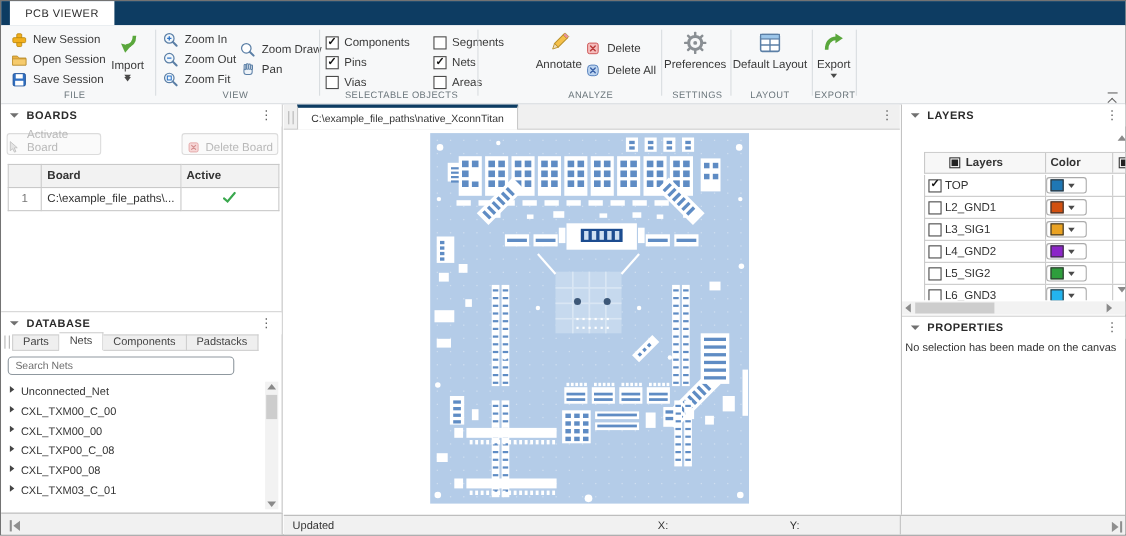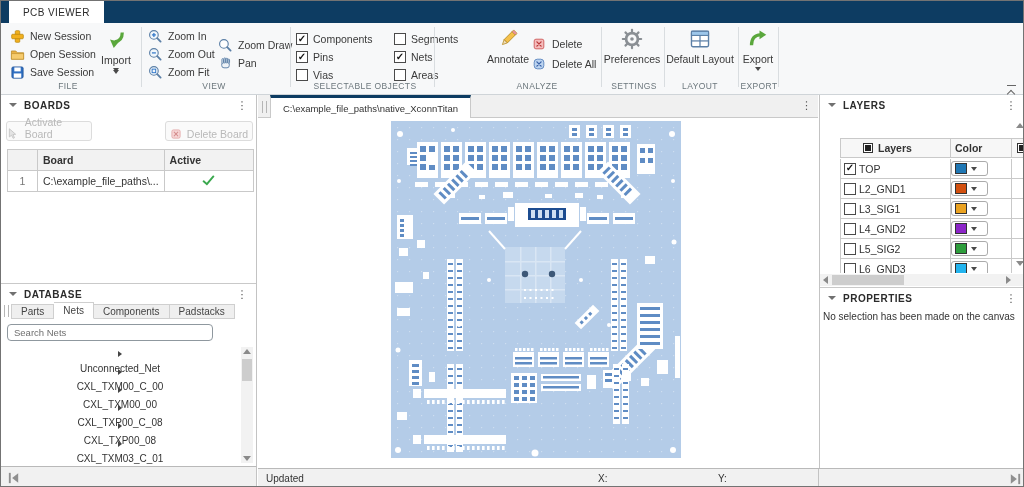--- a/index.html
+++ b/index.html
@@ -49,22 +49,22 @@
       font-size:10.5px;white-space:nowrap;overflow:hidden;}
   table.grid th{background:#f2f2f2;font-weight:bold;}
   .dbtabs{position:absolute;display:flex;align-items:flex-end;height:17px;font-size:10px;color:#444;}
   .dbtab{height:15px;padding:0 9px;display:flex;align-items:center;background:#efefef;
       border:1px solid #cfcfcf;border-left:none;}
   .dbtab:first-of-type{border-left:1px solid #cfcfcf;}
   .dbtab.active{background:#fff;height:17px;border-bottom:1px solid #fff;}
   .search{position:absolute;border:1px solid #8f989f;border-radius:4px;background:#fff;height:17px;
       font-size:9.5px;padding:0 6px;color:#333;outline:none;width:206px;}
   .search::placeholder{color:#6f6f6f;}
-  .tree-item{position:absolute;left:0;width:230px;height:18px;display:flex;align-items:center;
-      font-size:10px;color:#333;padding-left:8px;gap:6px;flex-direction:column;}
+  .tree-item{position:absolute;left:0;width:230px;height:18px;display:flex;
+      font-size:10px;color:#333;padding-left:8px;gap:6px;}
   .tri-right{width:0;height:0;border-top:3.5px solid transparent;border-bottom:3.5px solid transparent;
       border-left:4.5px solid #444;display:inline-block;}
   .sb-v{position:absolute;background:#f2f2f2;}
   .sb-thumb{position:absolute;background:#cdcdcd;}
   .arr{width:0;height:0;display:inline-block;position:absolute;}
   .arr.up{border-left:4px solid transparent;border-right:4px solid transparent;border-bottom:5px solid #8a8a8a;}
   .arr.down{border-left:4px solid transparent;border-right:4px solid transparent;border-top:5px solid #8a8a8a;}
   .arr.leftp{border-top:4px solid transparent;border-bottom:4px solid transparent;border-right:5px solid #8a8a8a;}
   .arr.rightp{border-top:4px solid transparent;border-bottom:4px solid transparent;border-left:5px solid #8a8a8a;}
   .grip{display:inline-block;width:5px;height:12px;border-left:1.5px solid #b5b5b5;border-right:1.5px solid #b5b5b5;}

